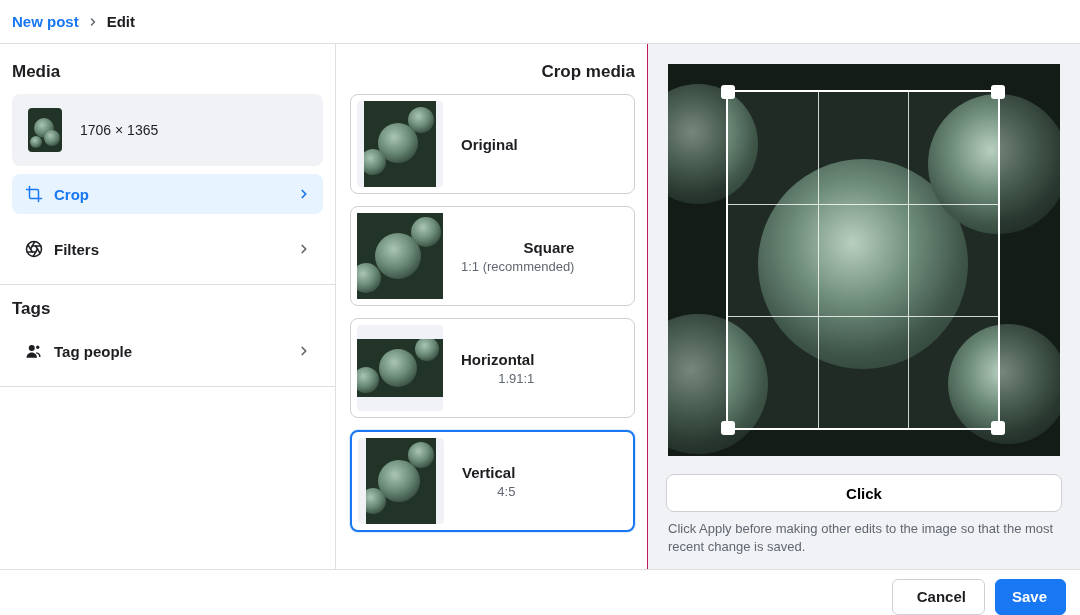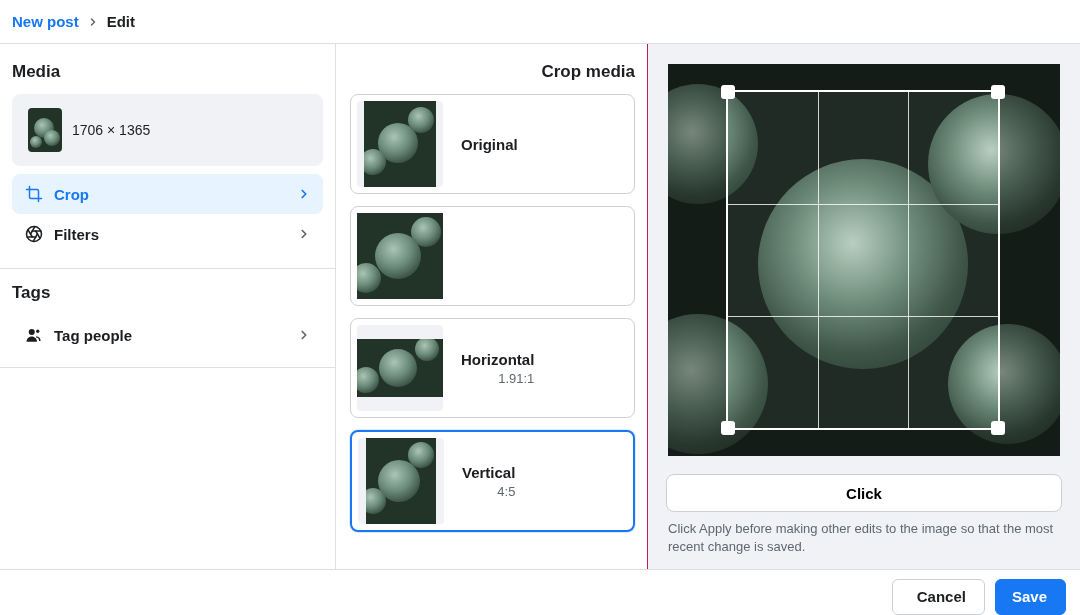--- a/index.html
+++ b/index.html
@@ -16,24 +16,24 @@
   .layout { display:flex; height:calc(100% - 36px - 54px); }
   .sidebar { width:336px; border-right:1px solid #dddfe2; padding:14px 12px 0 12px; }
   .middle  { width:312px; padding:14px 12px 0 14px; border-right:1px solid #be185d;text-align:right; }
   .canvas  { flex:1; background:#f0f2f5; padding:18px 18px 0 18px; display:flex; flex-direction:column; }
 
   .section-title { font-size:17px; font-weight:700; margin:4px 0 12px 0; }
 
   
   .media-row { display:flex; align-items:center; background:#f0f2f5; border-radius:8px; padding:14px 16px; margin-bottom:8px; }
   .thumb-sm { width:34px; height:44px; border-radius:4px; background:#223328; position:relative; overflow:hidden; }
-  .media-size { margin-left:10px; font-size:14px; color:#1c1e21; }
-
-  
-  .navrow { display:flex; align-items:center; padding:10px 12px; border-radius:8px; font-size:15px; font-weight:600; cursor:pointer; margin-bottom:0; }
+  .media-size { margin-left:18px; font-size:14px; color:#1c1e21; }
+
+  
+  .navrow { display:flex; align-items:center; padding:10px 12px; border-radius:8px; font-size:15px; font-weight:600; cursor:pointer; margin-bottom:15px; }
   .navrow.active { background:#e7f3ff; color:#1877f2; }
   .navrow .icon { width:20px; height:20px; margin-right:10px; display:flex; align-items:center; justify-content:center; }
   .navrow .chevr { margin-left:auto; color:#606770; }
   .navrow.active .chevr { color:#1877f2; }
   .divider { border-top:1px solid #dddfe2; margin:14px -12px; }
 
   
   .cropcard { display:flex; align-items:center; border:1px solid #ccd0d5; border-radius:8px; padding:6px; margin-bottom:12px; cursor:pointer; min-height:94px; background:#fff;margin-top:6px; }
   .cropcard.selected { border:2px solid #1877f2; box-shadow:0 0 0 1px rgba(24,119,242,0.15); }
   .cropcard .thumbwrap { width:86px; height:86px; background:#f0f2f5; border-radius:4px; display:flex; align-items:center; justify-content:center; margin-right:18px; }
@@ -168,20 +168,24 @@
     </div>
 
     <div class="cropcard">
       <div class="thumbwrap">
           <div class="thumb" style="width:86px;height:86px;">
         <span class="blob" style="width:46px;height:46px;left:18px;top:20px;"></span>
         <span class="blob" style="width:30px;height:30px;left:-6px;top:50px;"></span>
         <span class="blob" style="width:30px;height:30px;left:54px;top:4px;"></span>
       </div>
         </div>
+      <div>
+        <div class="lbl">Square</div>
+        <div class="sub">1:1 (recommended)</div>
+      </div>
     </div>
 
     <div class="cropcard">
       <div class="thumbwrap">
           <div class="thumb" style="width:86px;height:58px;">
         <span class="blob" style="width:38px;height:38px;left:22px;top:10px;"></span>
         <span class="blob" style="width:26px;height:26px;left:-4px;top:28px;"></span>
         <span class="blob" style="width:24px;height:24px;left:58px;top:-2px;"></span>
       </div>
         </div>

